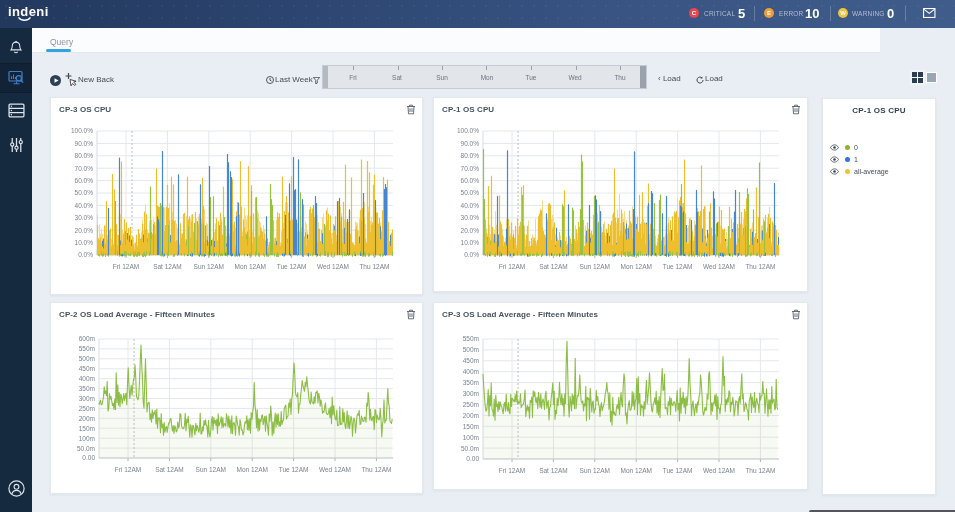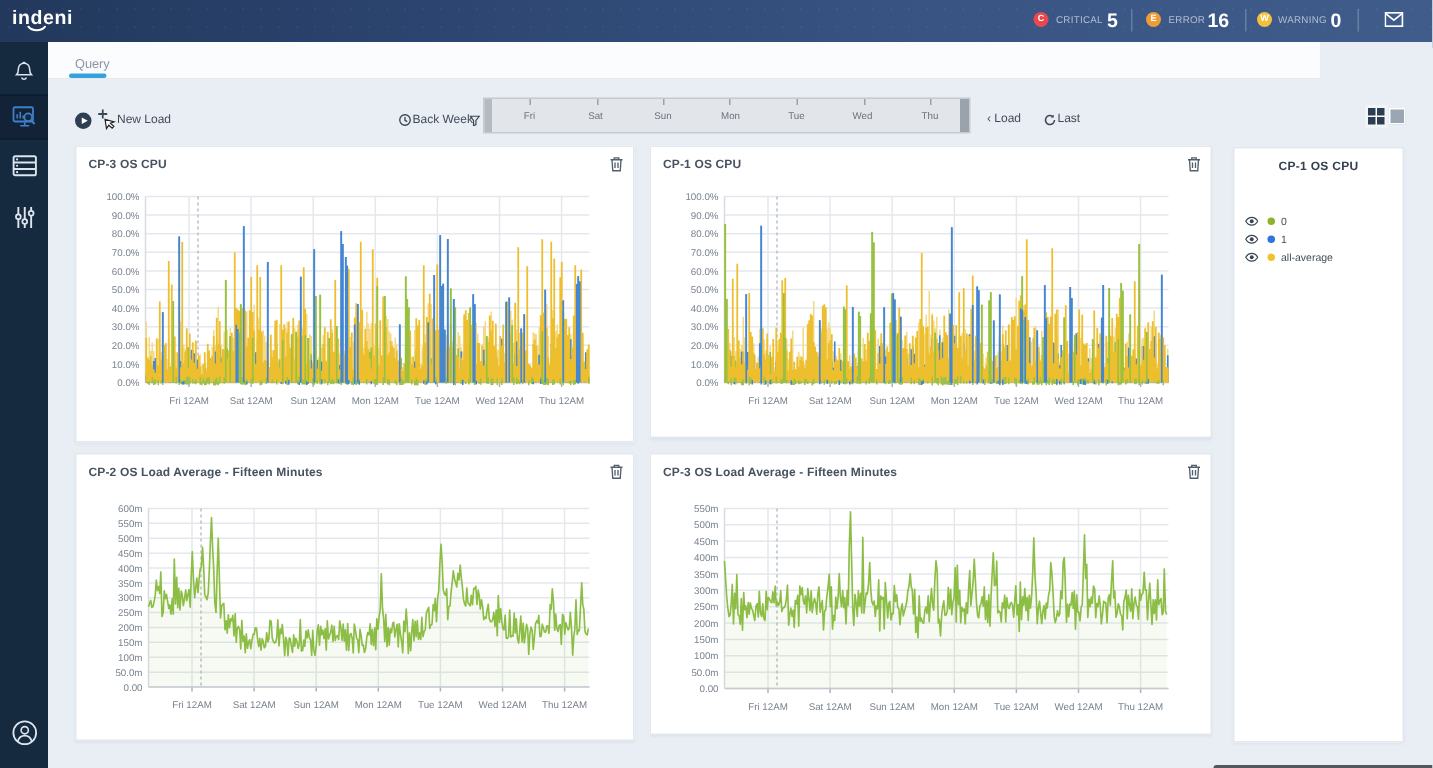--- a/index.html
+++ b/index.html
@@ -31,21 +31,21 @@
       <div class="dots"></div>
     <div id="logo">indeni<svg class="smile" width="13" height="5" viewBox="0 0 13 5">
           <path d="M1 0.8c2.3 3.2 8.7 3.2 11 0" stroke="#fff" stroke-width="1.4" fill="none" stroke-linecap="round"></path>
         </svg></div>
     <div style="position:absolute;left:689px;top:8px;width:10px;height:10px;border-radius:50%;background:#e8484f;color:#fff;font-size:6px;font-weight:bold;text-align:center;line-height:10px">C</div>
     <span style="position:absolute;left:704px;top:10px;font-size:6.5px;color:#b3bdd0;letter-spacing:.2px">CRITICAL</span>
     <span style="position:absolute;left:738px;top:6px;font-size:13px;font-weight:bold;color:#fff">5</span>
     <div style="position:absolute;left:754px;top:6px;width:1px;height:15px;background:rgba(255,255,255,0.22)"></div>
     <div style="position:absolute;left:764px;top:8px;width:10px;height:10px;border-radius:50%;background:#f09c38;color:#fff;font-size:6px;font-weight:bold;text-align:center;line-height:10px">E</div>
     <span style="position:absolute;left:779px;top:10px;font-size:6.5px;color:#b3bdd0;letter-spacing:.2px">ERROR</span>
-    <span style="position:absolute;left:805px;top:6px;font-size:13px;font-weight:bold;color:#fff">16</span>
+    <span style="position:absolute;left:805px;top:6px;font-size:13px;font-weight:bold;color:#fff">10</span>
     <div style="position:absolute;left:830px;top:6px;width:1px;height:15px;background:rgba(255,255,255,0.22)"></div>
     <div style="position:absolute;left:838px;top:8px;width:10px;height:10px;border-radius:50%;background:#f2c23c;color:#fff;font-size:6px;font-weight:bold;text-align:center;line-height:10px">W</div>
     <span style="position:absolute;left:852px;top:10px;font-size:6.5px;color:#b3bdd0;letter-spacing:.2px">WARNING</span>
     <span style="position:absolute;left:887px;top:6px;font-size:13px;font-weight:bold;color:#fff">0</span>
     <div style="position:absolute;left:905px;top:6px;width:1px;height:15px;background:rgba(255,255,255,0.22)"></div>
     <svg style="position:absolute;left:923px;top:8px" width="12.5" height="10" viewBox="0 0 12.5 10">
         <rect x="0.55" y="0.55" width="11.4" height="8.9" fill="none" stroke="#fff" stroke-width="1.1"></rect>
         <path d="M0.8 1.1l5.45 4.3 5.45-4.3" fill="none" stroke="#fff" stroke-width="1.1"></path>
       </svg>
   </div>
@@ -98,35 +98,35 @@
       </div>
     <div id="toolbar">
       <div style="position:absolute;left:18px;top:47px;width:11px;height:11px;border-radius:50%;background:#2e3f54"></div>
       <svg style="position:absolute;left:22px;top:50px" width="5" height="5" viewBox="0 0 5 5">
           <path d="M0.5 0.3L4.5 2.5L0.5 4.7z" fill="#fff"></path>
         </svg>
       <svg style="position:absolute;left:32px;top:44px" width="14" height="15" viewBox="0 0 14 15">
           <path d="M4.5 1v6M1.5 4h6" stroke="#3c4553" stroke-width="1.2"></path>
           <path d="M6 7.5l1 6.3 1.5-2.3 2.3 2 1.1-1.3-2.3-2 2.5-1z" fill="#fff" stroke="#222" stroke-width="0.8"></path>
         </svg>
-      <span class="tbtext" style="position:absolute;left:46px;top:46.5px">New Load</span>
+      <span class="tbtext" style="position:absolute;left:46px;top:46.5px">New Back</span>
       <svg style="position:absolute;left:234px;top:48px" width="8" height="8" viewBox="0 0 8 8">
           <circle cx="4" cy="4" r="3.5" fill="none" stroke="#3c4553" stroke-width="0.9"></circle>
           <path d="M4 2v2.2l1.5 0.9" fill="none" stroke="#3c4553" stroke-width="0.9"></path>
         </svg>
-      <span class="tbtext" style="position:absolute;left:243px;top:46.5px">Back Week</span>
+      <span class="tbtext" style="position:absolute;left:243px;top:46.5px">Last Week</span>
       <svg style="position:absolute;left:281px;top:48.5px" width="7" height="7" viewBox="0 0 7 7">
           <path d="M0.4 0.4h6.2L4.3 3.3v2.8l-1.6 0.7V3.3z" fill="none" stroke="#3c4553" stroke-width="0.8"></path>
         </svg>
       <span class="tbtext" style="position:absolute;left:626px;top:46px">‹ Load</span>
       <svg style="position:absolute;left:664px;top:47.5px" width="8" height="8" viewBox="0 0 8 8">
           <path d="M7 4a3 3 0 1 1-0.9-2.1" fill="none" stroke="#3c4553" stroke-width="1"></path>
           <path d="M6.4 0.4v2h-2" fill="#3c4553" stroke="none"></path>
         </svg>
-      <span class="tbtext" style="position:absolute;left:673px;top:46px">Last</span>
+      <span class="tbtext" style="position:absolute;left:673px;top:46px">Load</span>
       <div style="position:absolute;left:290px;top:37px;width:325px;height:24px;background:#e2e5e9;border:1px solid #c6cbd1">
         <div style="position:absolute;left:0;top:0;width:5px;height:22px;background:#b3bac1"></div>
         <div style="position:absolute;right:0;top:0;width:6px;height:22px;background:#9aa2ab"></div>
       </div>
       <div style="position:absolute;left:880px;top:44px;width:11px;height:11px;background:#fff;outline:2px solid #f2f5f8">
         <div style="position:absolute;left:0;top:0;width:5px;height:5px;background:#2c3e52"></div>
         <div style="position:absolute;right:0;top:0;width:5px;height:5px;background:#2c3e52"></div>
         <div style="position:absolute;left:0;bottom:0;width:5px;height:5px;background:#2c3e52"></div>
         <div style="position:absolute;right:0;bottom:0;width:5px;height:5px;background:#2c3e52"></div>
       </div>

